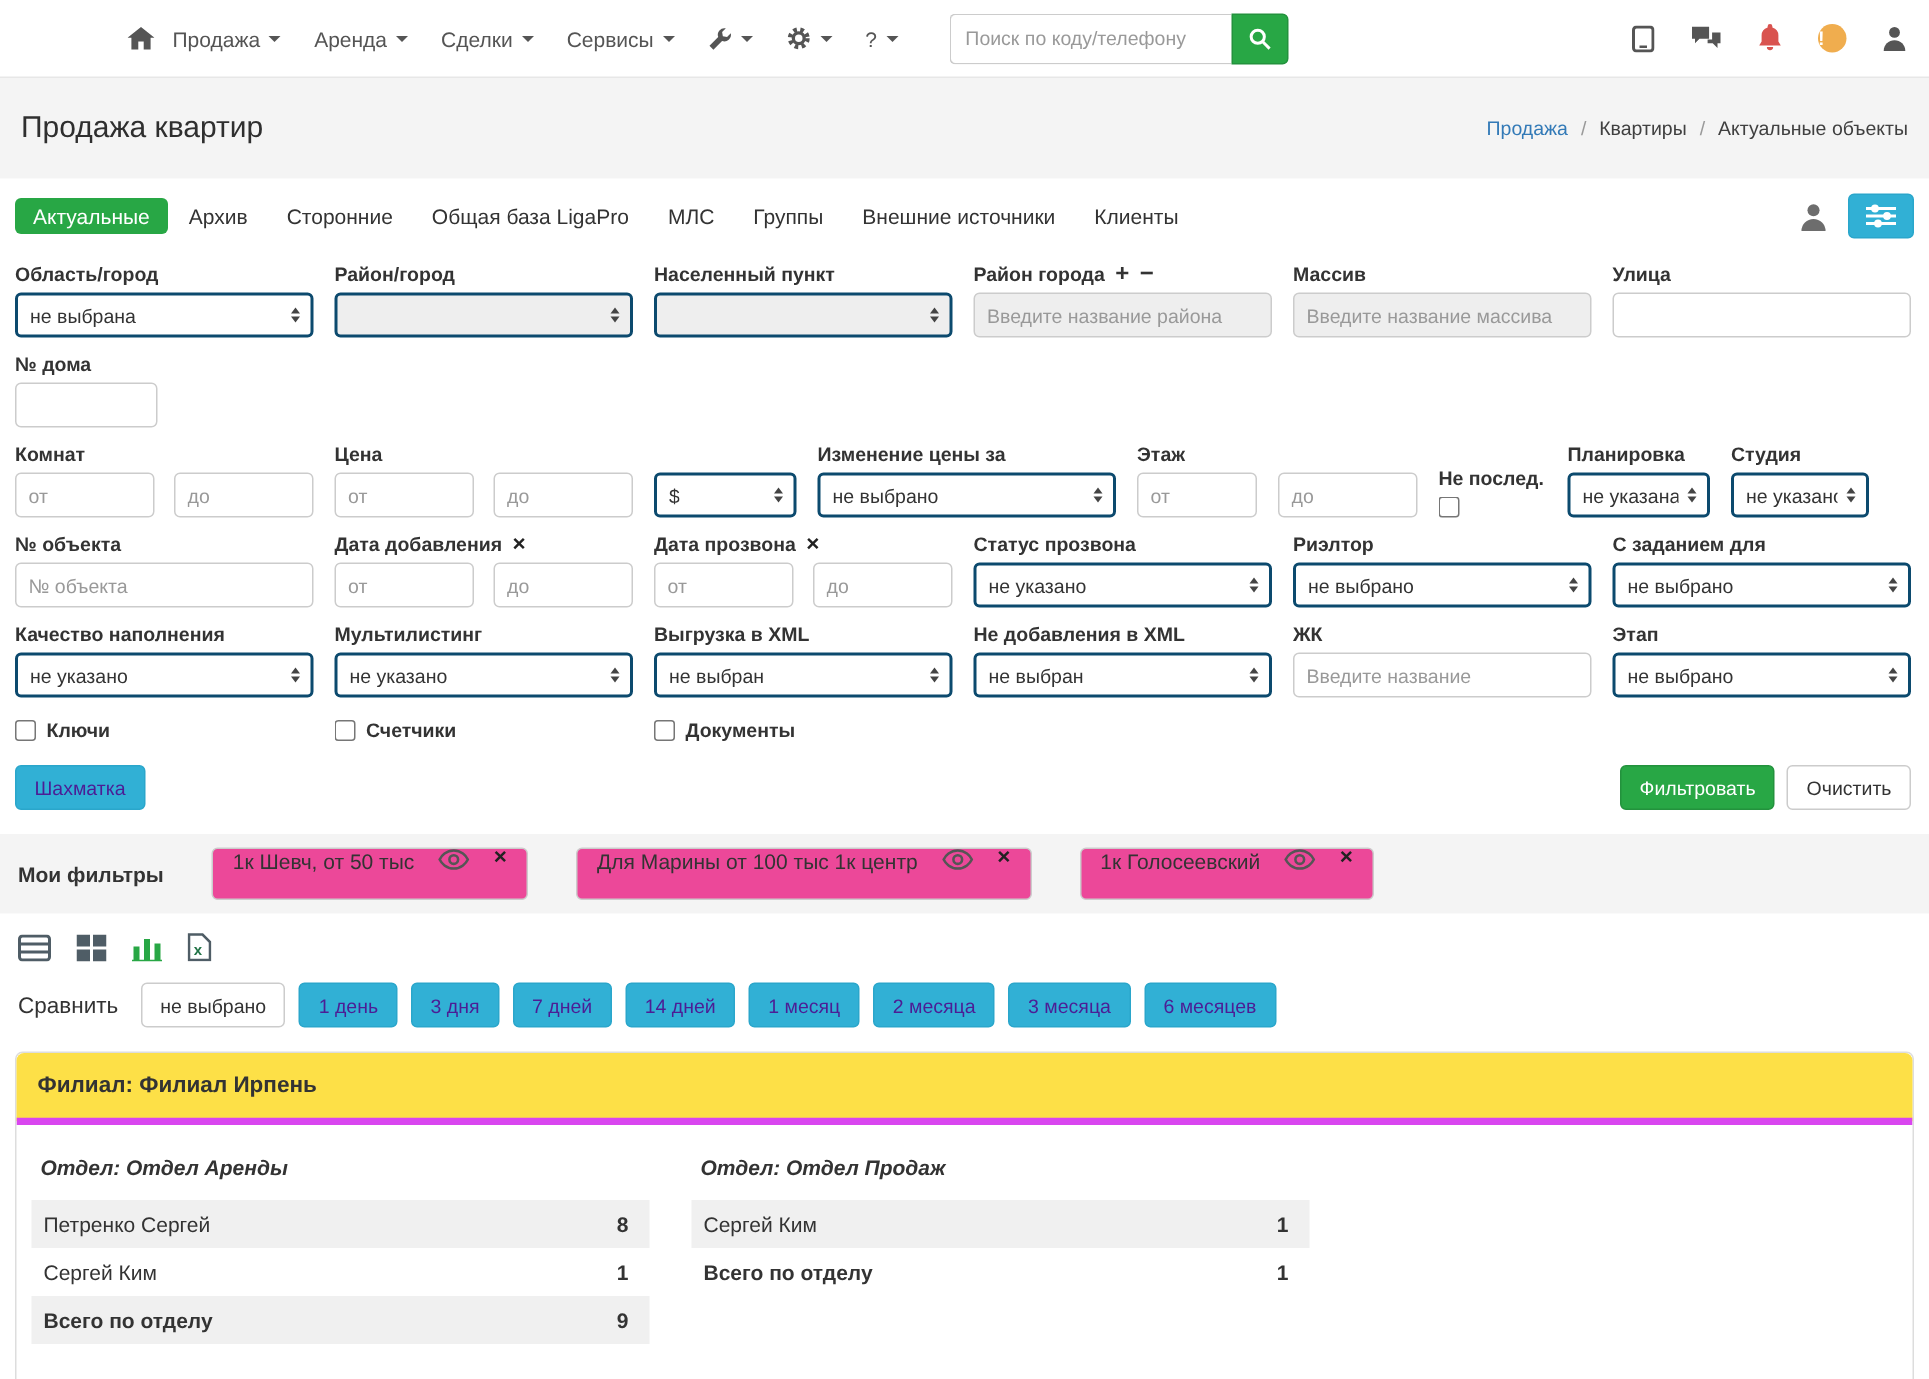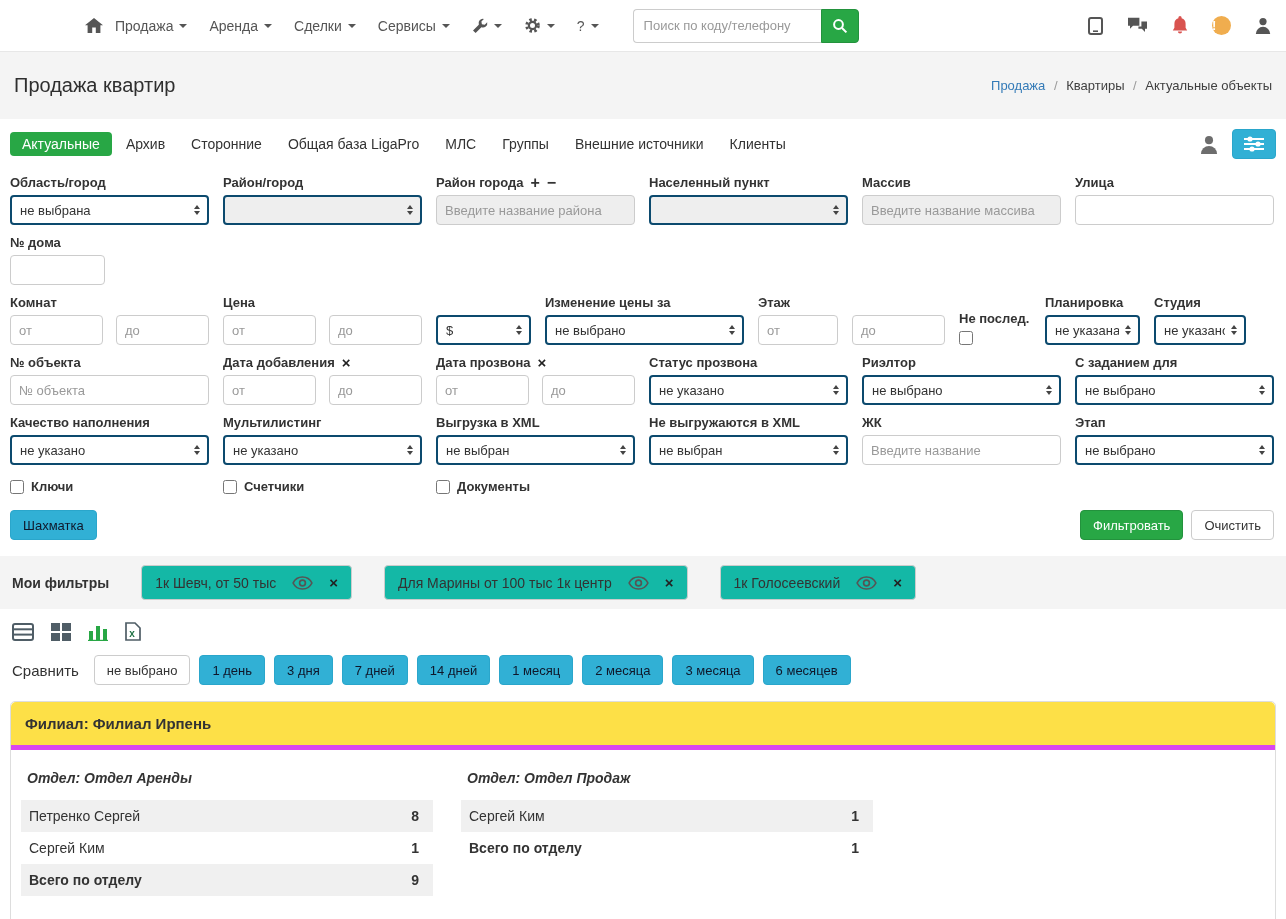--- a/index.html
+++ b/index.html
@@ -52,29 +52,29 @@
   .sel-caret { display: inline-flex; flex-direction: column; gap: 2px; margin-left: 6px; flex: none; }
   .sel-caret .up { width: 0; height: 0; border-left: 3.5px solid transparent; border-right: 3.5px solid transparent; border-bottom: 4px solid #444; }
   .sel-caret .dn { width: 0; height: 0; border-left: 3.5px solid transparent; border-right: 3.5px solid transparent; border-top: 4px solid #444; }
   .mini-op { font-weight: bold; font-size: 16px; cursor: pointer; line-height: 12px; }
   .clear-x { font-weight: bold; font-size: 15px; cursor: pointer; line-height: 12px; color: #222; }
   .checkfield { display: flex; align-items: center; gap: 7px; font-weight: bold; }
   .checkfield input, .field input[type=checkbox] { width: 14px; height: 14px; cursor: pointer; }
   .checks-row { margin-top: 14px; }
   
   .btn { height: 30px; padding: 0 12px; border-radius: 4px; border: 1px solid transparent; font-size: 13px; cursor: pointer; display: inline-flex; align-items: center; font-family: inherit; white-space: nowrap; }
-  .btn-teal { background: #31b0d5; color: #0f172a; border-color: #2aa6cb; }
+  .btn-teal { background: #31b0d5; color: #4c1d95; border-color: #2aa6cb; }
   .btn-green { background: #28a745; color: #fff; border-color: #23923d; }
   .btn-default { background: #fff; color: #333; border-color: #ccc; }
   .actions-row { display: flex; justify-content: space-between; padding: 16px 12px 16px 10px; }
   .actions-right { display: flex; gap: 8px; }
   
   .filters-band { background: #f4f4f4; display: flex; align-items: center; gap: 32px; padding: 9px 12px; }
   .band-label { font-weight: bold; font-size: 14px; }
-  .chip { background: #14b8a6; border: 1px solid #ccc; border-radius: 4px; height: 35px; display: flex; align-items: center; gap: 16px; padding: 0 13px; font-size: 14px; cursor: pointer; }
+  .chip { background: #ec4899; border: 1px solid #ccc; border-radius: 4px; height: 35px; display: flex; gap: 16px; padding: 0 13px; font-size: 14px; cursor: pointer; }
   
   .view-row { display: flex; align-items: center; gap: 17px; padding: 13px 12px 6px; }
   .view-ic { cursor: pointer; display: flex; align-items: center; }
   
   .compare-row { display: flex; align-items: center; gap: 9px; padding: 8px 12px 14px; }
   .compare-label { font-size: 15px; margin-right: 6px; }
   
   .panel { margin: 2px 10px 14px; border: 1px solid #ddd; border-radius: 5px; background: #fff; }
   .panel-head { background: #fde047; border-bottom: 5px solid #d946ef; padding: 13px 14px; font-size: 15px; font-weight: bold; border-radius: 5px 5px 0 0; }
   .panel-body { display: flex; gap: 28px; padding: 12px 10px 42px; }
@@ -233,36 +233,36 @@
       <label>Район/город</label>
       <div class="sel disabled">
         <span class="sel-value"></span>
         <span class="sel-caret">
             <i class="up"></i>
             <i class="dn"></i>
           </span>
       </div>
     </div>
     <div class="field w200">
+      <label>Населенный пункт</label>
+      <div class="sel disabled">
+        <span class="sel-value"></span>
+        <span class="sel-caret">
+            <i class="up"></i>
+            <i class="dn"></i>
+          </span>
+      </div>
+    </div>
+    <div class="field w200">
       <label>
         <span>Район города</span>
         <span class="mini-op">+</span>
         <span class="mini-op">−</span>
       </label>
       <input class="inp disabled" disabled="" placeholder="Введите название района" style="">
-    </div>
-    <div class="field w200">
-      <label>Населенный пункт</label>
-      <div class="sel disabled">
-        <span class="sel-value"></span>
-        <span class="sel-caret">
-            <i class="up"></i>
-            <i class="dn"></i>
-          </span>
-      </div>
     </div>
     <div class="field w200">
       <label>Массив</label>
       <input class="inp disabled" disabled="" placeholder="Введите название массива" style="">
     </div>
     <div class="field w200">
       <label>Улица</label>
       <input class="inp" style="">
     </div>
   </div>
@@ -423,21 +423,21 @@
       <label>Выгрузка в XML</label>
       <div class="sel">
         <span class="sel-value">не выбран</span>
         <span class="sel-caret">
             <i class="up"></i>
             <i class="dn"></i>
           </span>
       </div>
     </div>
     <div class="field w200">
-      <label>Не выгружаются в XML</label>
+      <label>Не добавления в XML</label>
       <div class="sel">
         <span class="sel-value">не выбран</span>
         <span class="sel-caret">
             <i class="up"></i>
             <i class="dn"></i>
           </span>
       </div>
     </div>
     <div class="field w200">
       <label>ЖК</label>

